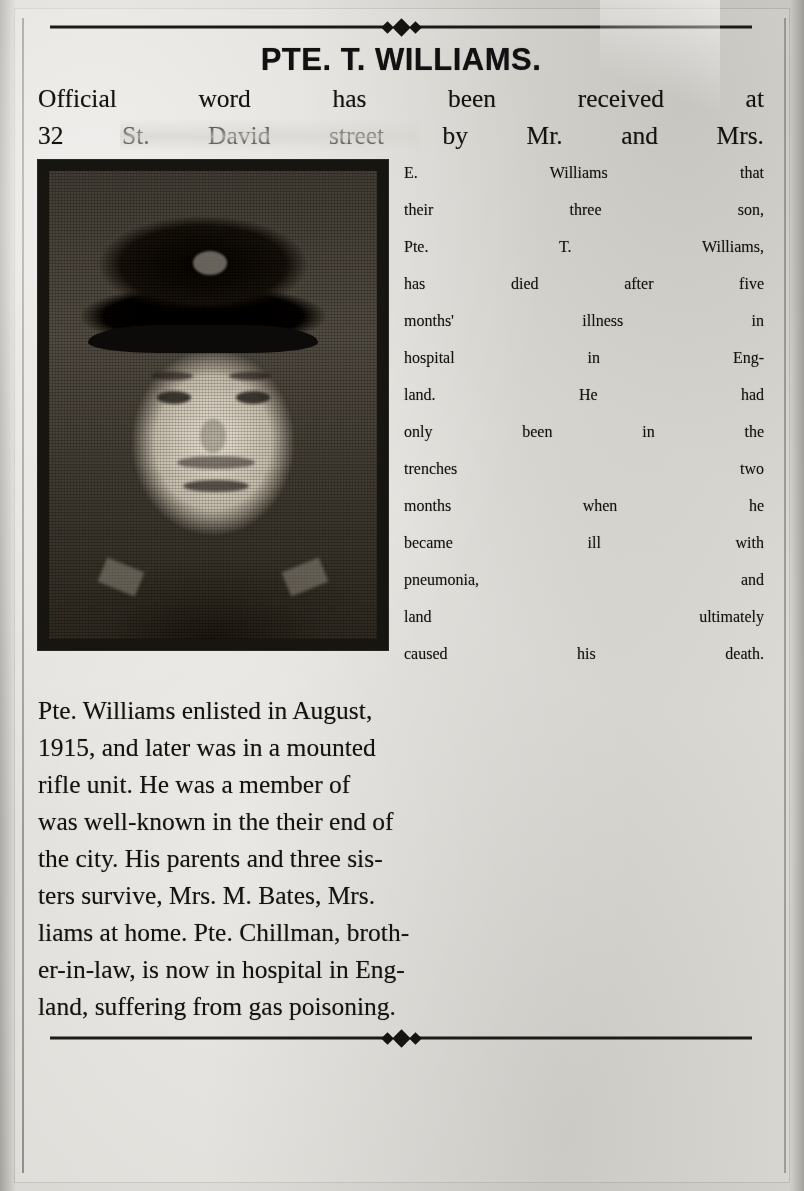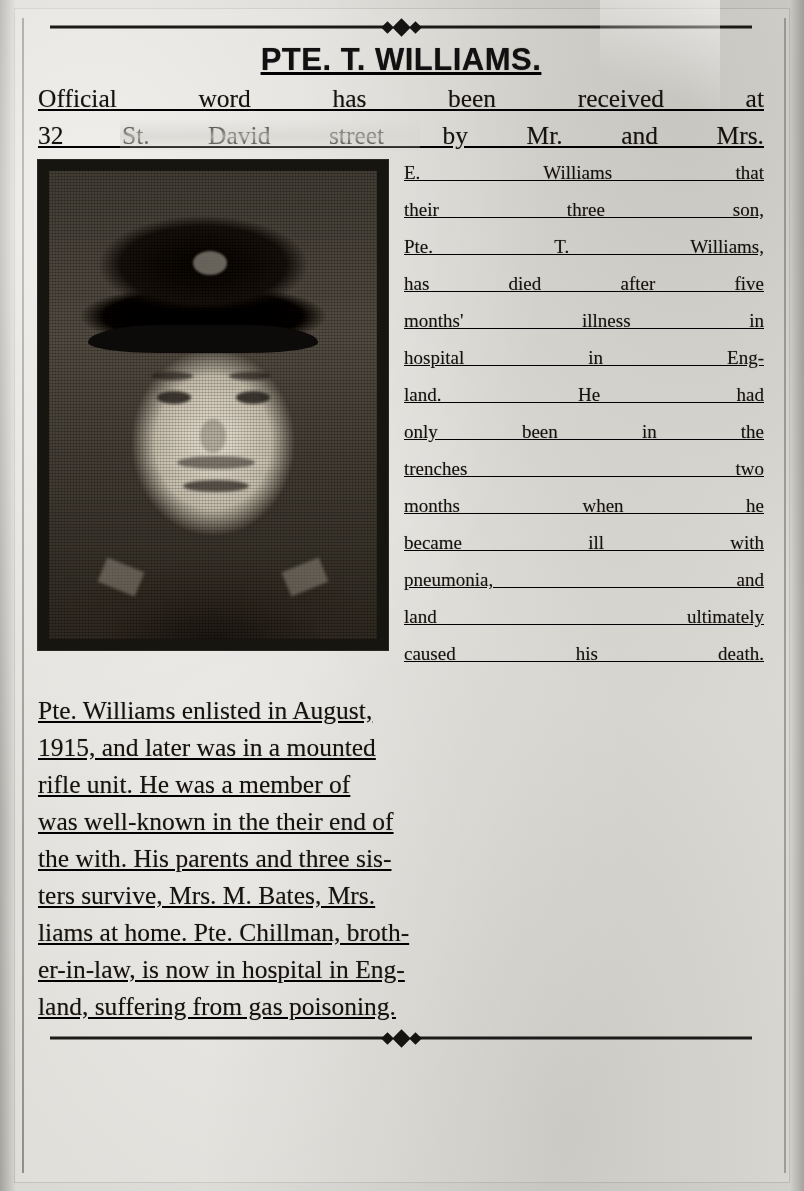--- a/index.html
+++ b/index.html
@@ -81,21 +81,20 @@
     opacity: .55;
     z-index: 3;
   }
 
   .content {
     position: absolute;
     left: 38px;
     top: 14px;
     width: 726px;
     z-index: 6;
-    text-decoration: underline;
   }
 
   
   .ornament {
     position: relative;
     height: 26px;
     display: flex;
     align-items: center;
     justify-content: center;
   }
@@ -241,21 +240,21 @@
     right: 16%;
     top: 84%;
     width: 40px;
     height: 26px;
     background: rgba(190,184,170,.35);
     transform: rotate(-22deg);
     filter: blur(1.5px);
   }
 
   .wrap-col {
-    font-size: 19px;
+    font-size: 16px;
     line-height: 37px;
     text-align: justify;
     text-align-last: justify;
   }
   .wrap-col .ln { display: block; white-space: nowrap; }
 
   .after-photo {
     clear: both;
     margin-top: 20px;
   }
@@ -346,21 +345,21 @@
       <span class="ln">pneumonia, and</span>
       <span class="ln">land ultimately</span>
       <span class="ln">caused his death.</span>
     </div>
 
     <div class="body-text after-photo">
       <span class="ln">Pte. Williams enlisted in August,</span>
       <span class="ln">1915, and later was in a mounted</span>
       <span class="ln">rifle unit. He was a member of</span>
       <span class="ln">was well-known in the their end of</span>
-      <span class="ln">the with. His parents and three sis-</span>
+      <span class="ln">the city. His parents and three sis-</span>
       <span class="ln">ters survive, Mrs. M. Bates, Mrs.</span>
       <span class="ln">liams at home. Pte. Chillman, broth-</span>
       <span class="ln">er-in-law, is now in hospital in Eng-</span>
       <span class="ln">land, suffering from gas poisoning.</span>
     </div>
 
     <div class="ornament">
       <div class="bar left"></div>
       <div class="bar right"></div>
       <div class="diamonds">

